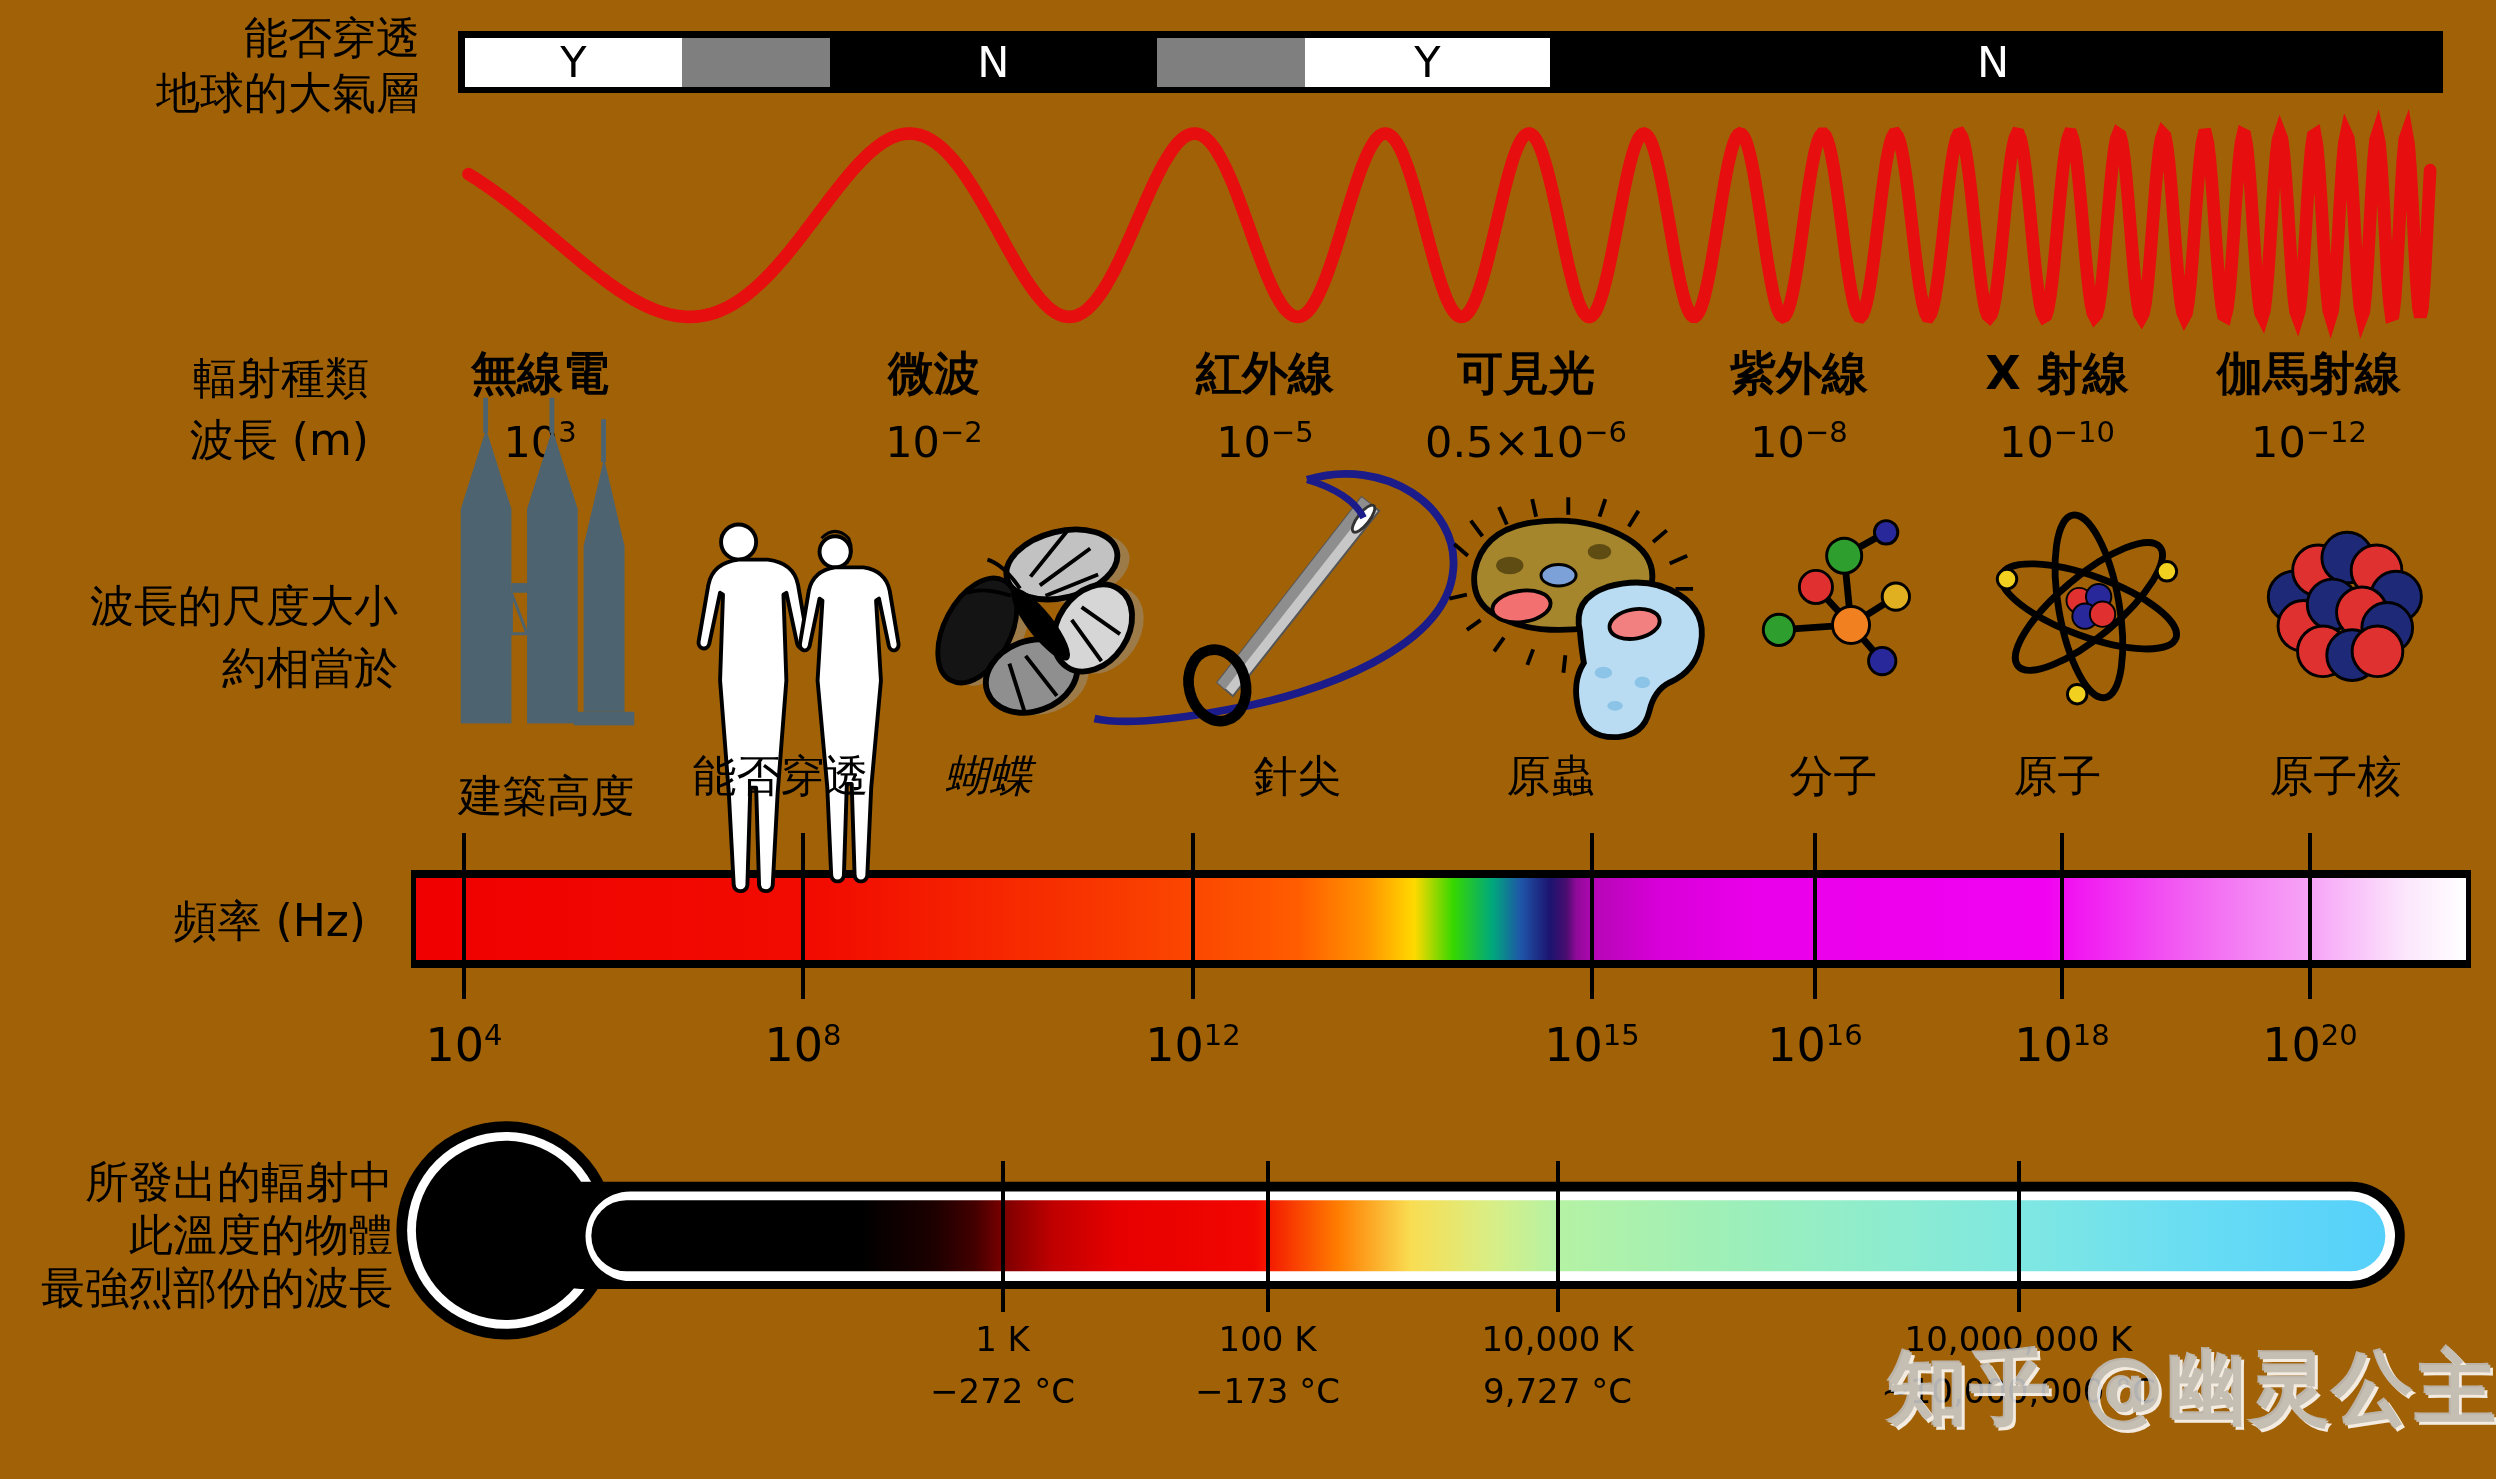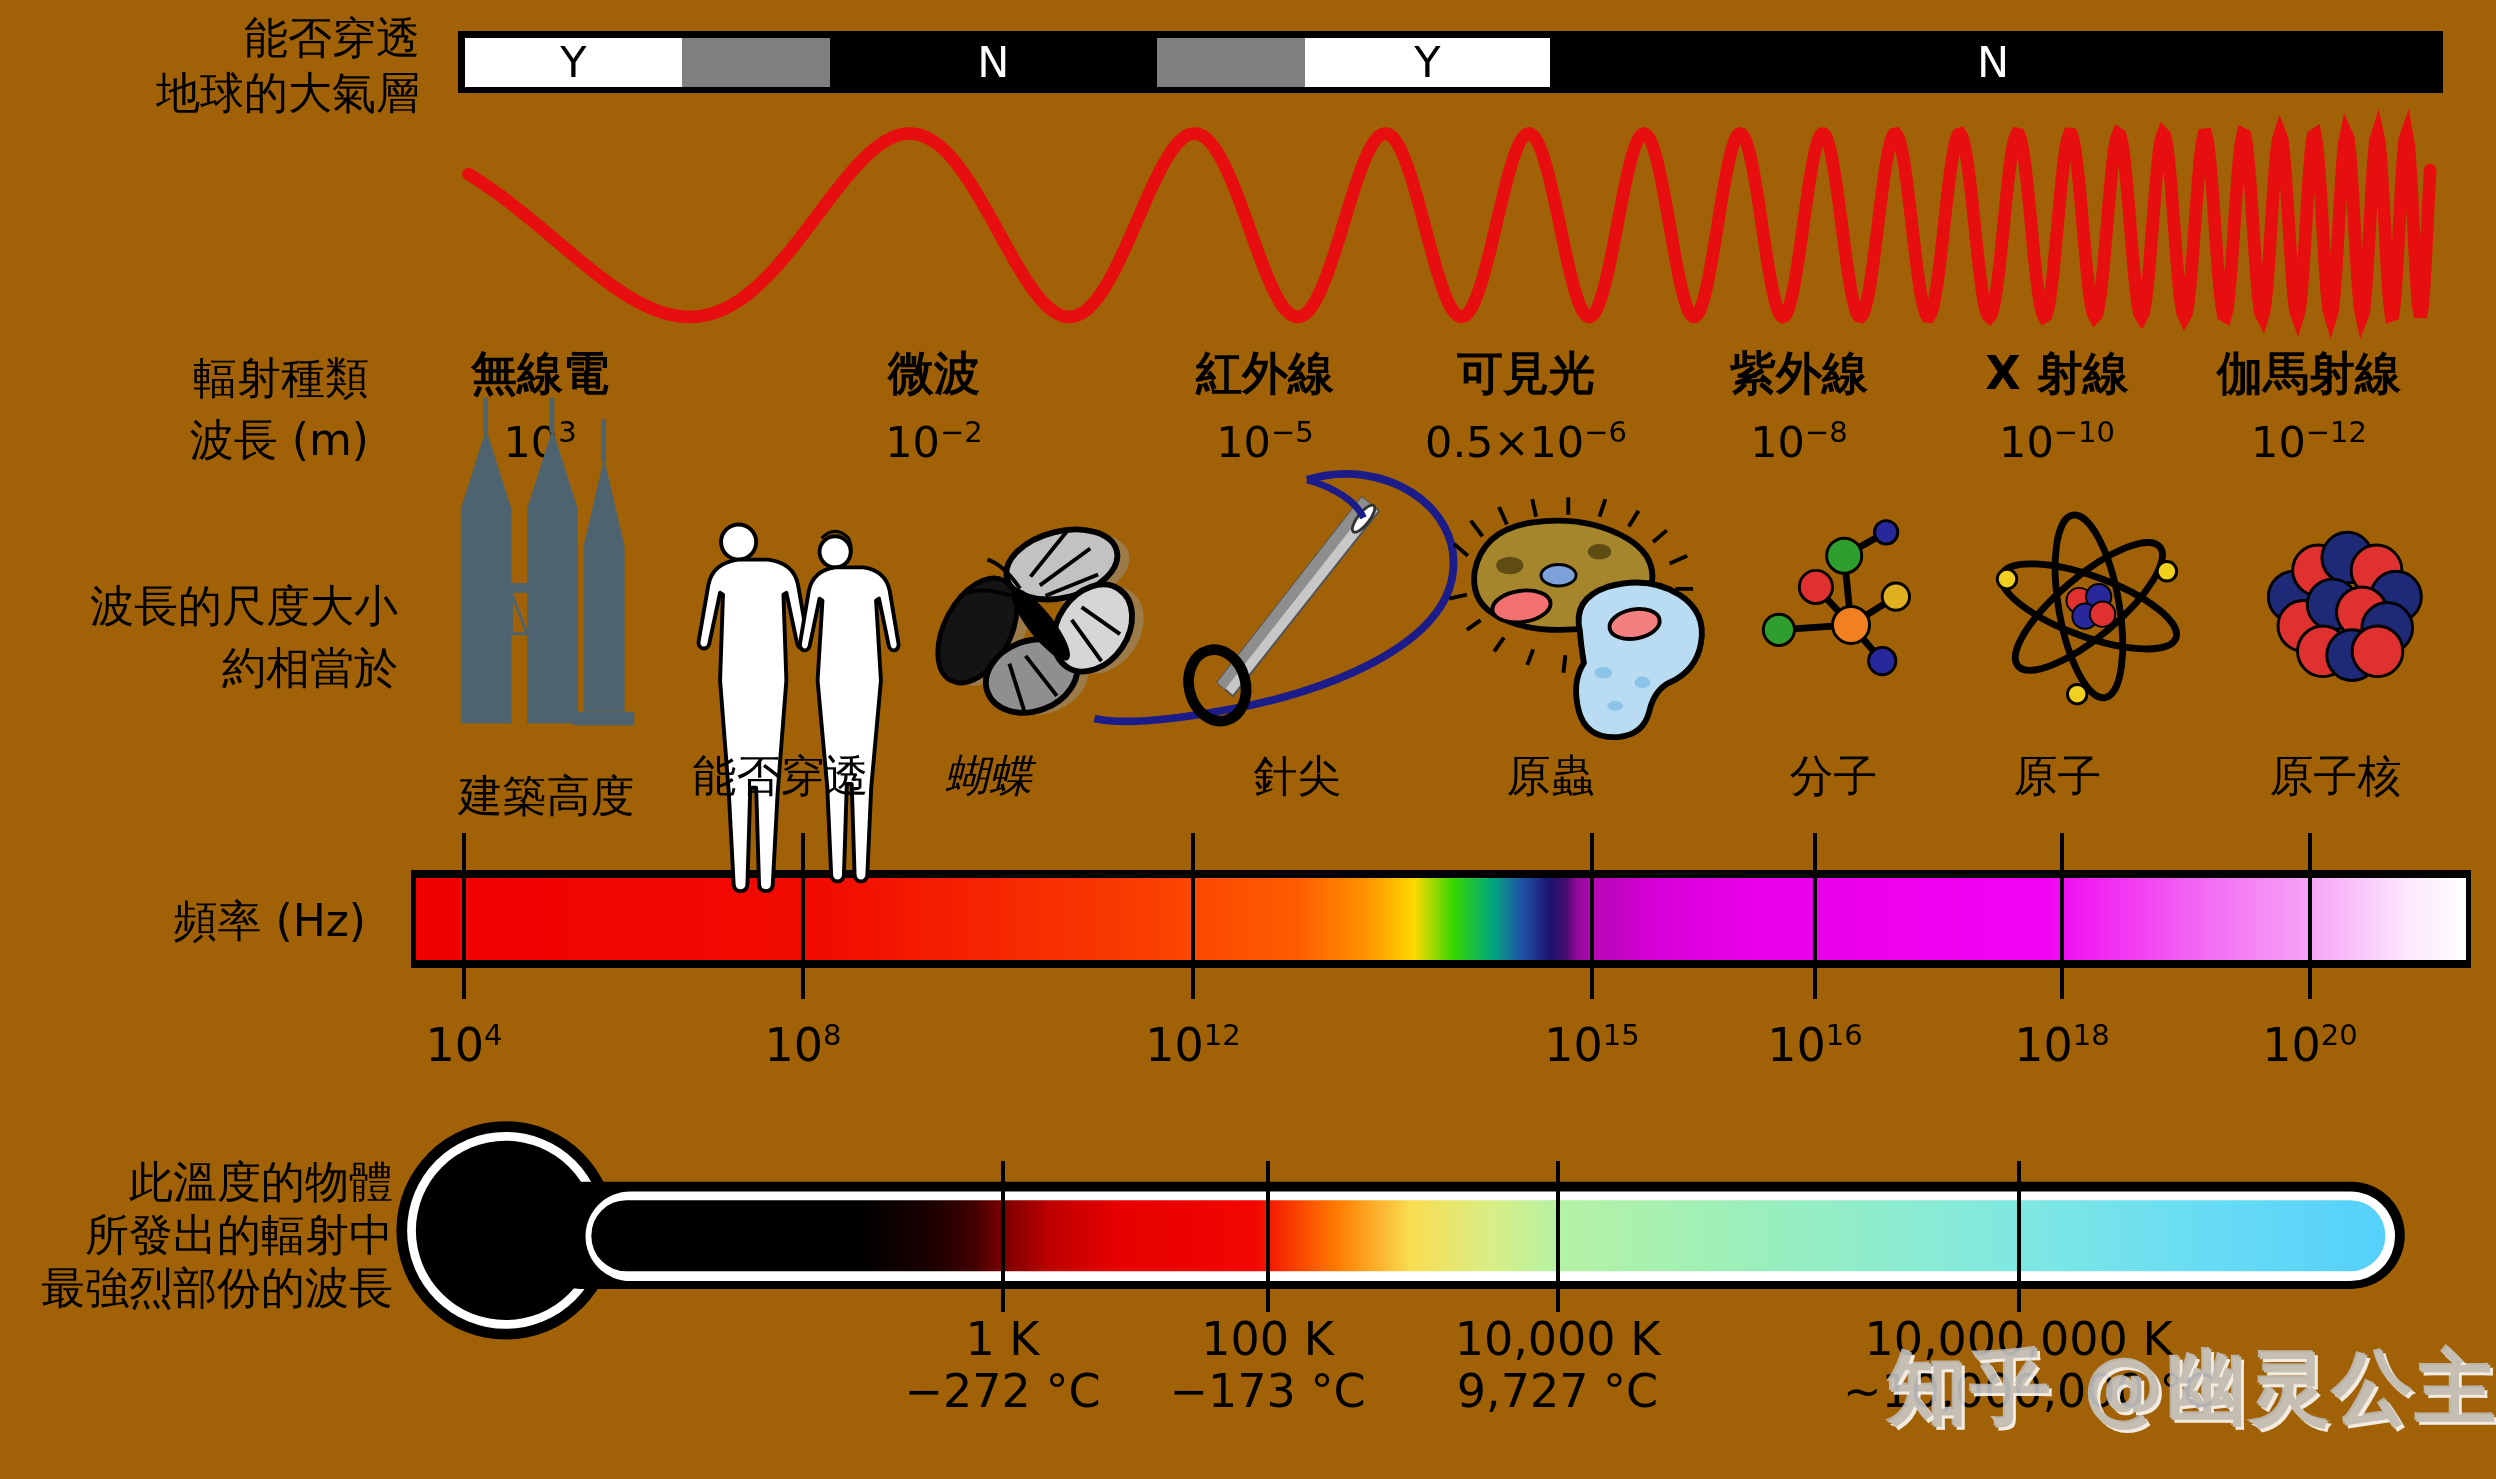--- a/index.html
+++ b/index.html
@@ -33,21 +33,21 @@
   .freq-grad{width:100%;height:100%;
      background:linear-gradient(90deg,
        #f00000 0%, #f20c00 20%, #f93a00 34.5%, #ff5c00 43%, #ff9400 46.4%,
        #ffd900 48.7%, #36d700 50.6%, #00a87c 52.5%, #1f55a8 53.9%, #1c1470 55.3%,
        #470d6e 56.1%, #8f0a99 56.6%, #b806b8 57.6%, #d800d8 60.6%, #ea00ea 65.3%,
        #f103f1 79.5%, #f263f2 86.6%, #f7a9f7 92.8%, #fce6fc 97%, #ffffff 100%);}
   .ftick{position:absolute;top:833px;width:3.9px;height:166px;background:#000;}
   .flabel{position:absolute;top:1018px;width:166px;text-align:center;font-size:46px;}
   
   .ttick{position:absolute;top:1161px;width:3.9px;height:151px;background:#000;}
-  .tlabel{position:absolute;top:1313px;width:351px;text-align:center;font-size:46px;line-height:52px;white-space:nowrap;}
+  .tlabel{position:absolute;top:1313px;width:351px;text-align:center;font-size:34px;line-height:52px;white-space:nowrap;}
   
   .watermark{position:absolute;left:1888px;top:1336px;font-size:80px;font-weight:bold;
              color:#cbcbcb;letter-spacing:2.9px;opacity:.88;white-space:nowrap;
              text-shadow:2.9px 2.9px 0 #ffffff,-2px -2px 0 #bfbfbf;}
   svg{position:absolute;left:0;top:0;}
 </style>
 </head>
 <body>
 
 <div class="stage">
@@ -59,22 +59,22 @@
   <div class="cap" id="cap-band">
     <div>輻射種類</div>
     <div>波長 (m)</div>
   </div>
   <div class="cap" id="cap-scale">
     <div>波長的尺度大小</div>
     <div>約相當於</div>
   </div>
   <div class="cap" id="cap-freq">頻率 (Hz)</div>
   <div class="cap" id="cap-thermo">
+    <div>所發出的輻射中</div>
     <div>此溫度的物體</div>
-    <div>所發出的輻射中</div>
     <div>最強烈部份的波長</div>
   </div>
 
   <div class="atm-bar">
     <div class="seg s-white w0">
         <span>Y</span>
       </div>
     <div class="seg s-gray  w1">
         <span></span>
       </div>

